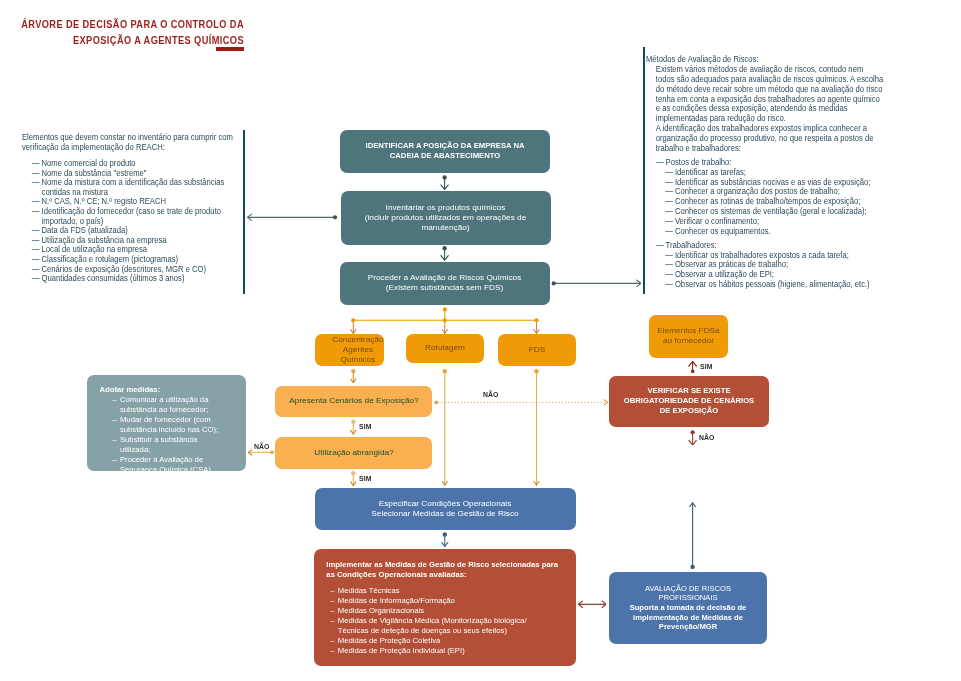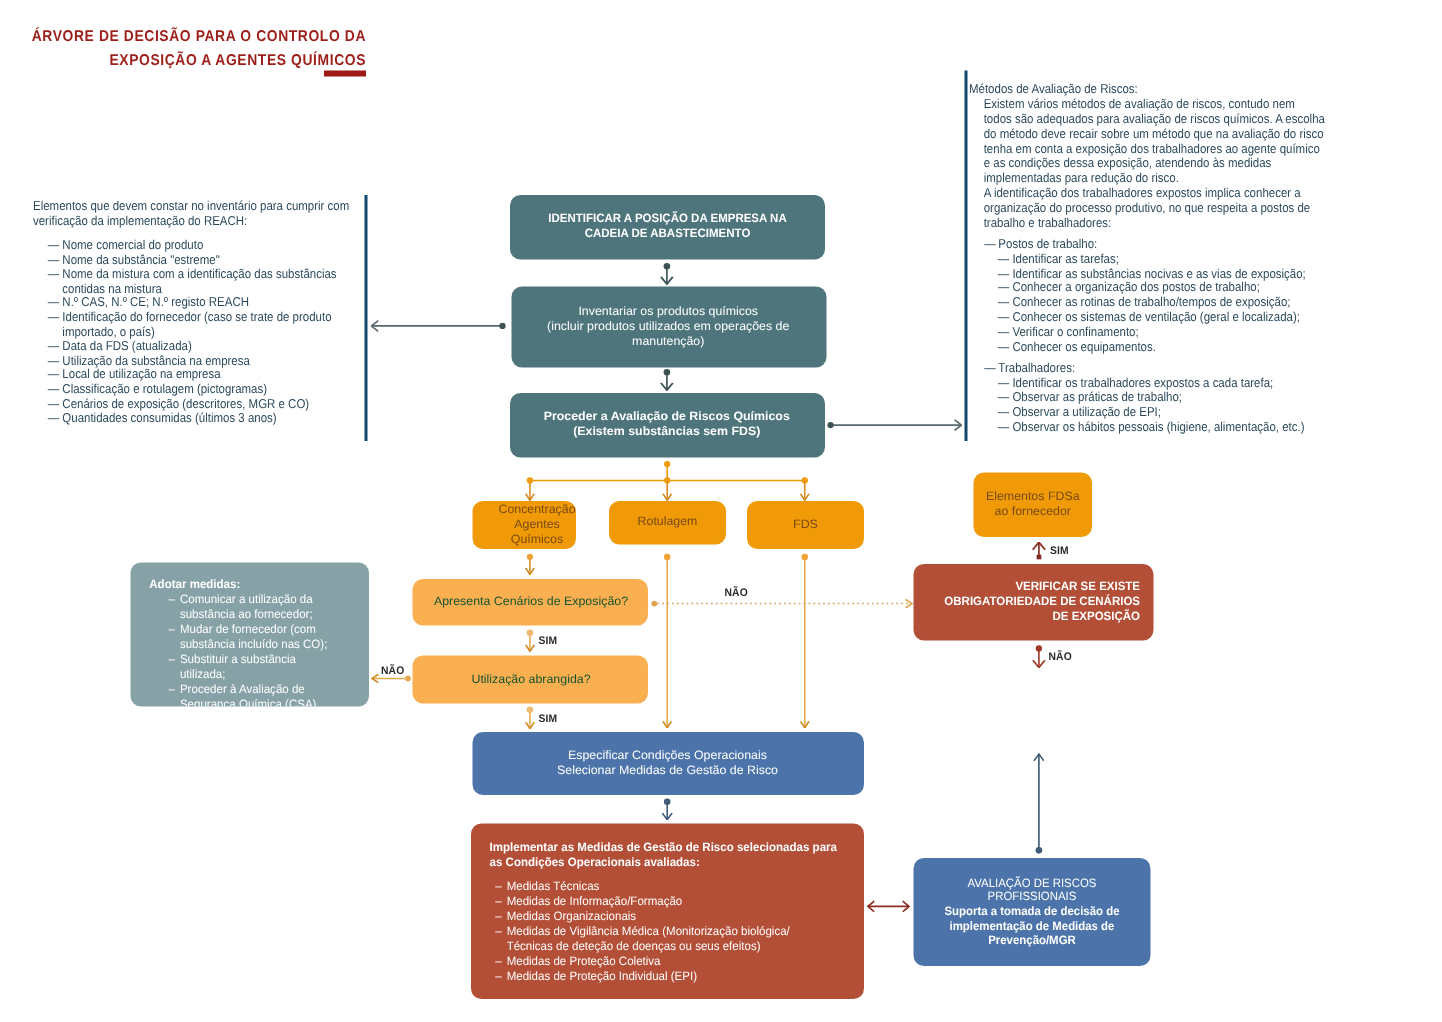--- a/index.html
+++ b/index.html
@@ -246,21 +246,21 @@
     <span class="ctext" style="width:180px">IDENTIFICAR A POSIÇÃO DA EMPRESA NA CADEIA DE ABASTECIMENTO</span>
   </div>
 
   <div class="abs box teal" style="left:340.5px;top:191px;width:210px;height:54px;">
     <span class="ctext" style="width:185px">
       <span>Inventariar os produtos químicos</span><br>
       <span>(incluir produtos utilizados em operações de manutenção)</span>
     </span>
   </div>
 
-  <div class="abs box teal" style="left:339.5px;top:262px;width:210px;height:42.5px;font-weight:bold;">
+  <div class="abs box teal" style="left:339.5px;top:262px;width:210px;height:42.5px;">
     <span class="ctext" style="width:185px">
       <span>Proceder a Avaliação de Riscos Químicos</span><br>
       <span>(Existem substâncias sem FDS)</span>
     </span>
   </div>
 
   <div class="abs box orange" style="left:314.7px;top:334px;width:69px;height:31.5px;padding-left:17px;">
     <span class="ctext" style="width:72px">Concentração Agentes Químicos</span>
   </div>
   <div class="abs box orange" style="left:406.2px;top:334px;width:78.3px;height:29px;">
@@ -310,21 +310,21 @@
     </div>
   </div>
 
   <div class="abs box orange" style="left:649px;top:314.5px;width:79px;height:43px;">
     <span class="ctext" style="width:75px">
       <span>Elementos FDSa</span><br>
       <span>ao fornecedor</span>
     </span>
   </div>
 
-  <div class="abs box red bold" style="left:609px;top:375.5px;width:159.5px;height:51px;text-align:right;">
+  <div class="abs box red bold" style="left:609px;top:375.5px;width:159.5px;height:51px;">
     <span class="ctext" style="width:150px">VERIFICAR SE EXISTE OBRIGATORIEDADE DE CENÁRIOS DE EXPOSIÇÃO</span>
   </div>
 
 
   <div class="abs box blue" style="left:609px;top:572px;width:158px;height:71.5px;">
     <span class="ctext" style="width:150px;transform:scaleX(0.94);line-height:9.6px">
       <span>AVALIAÇÃO DE RISCOS</span><br>
       <span>PROFISSIONAIS</span><br>
       <span class="bld">Suporta a tomada de decisão de implementação de Medidas de Prevenção/MGR</span>
     </span>

